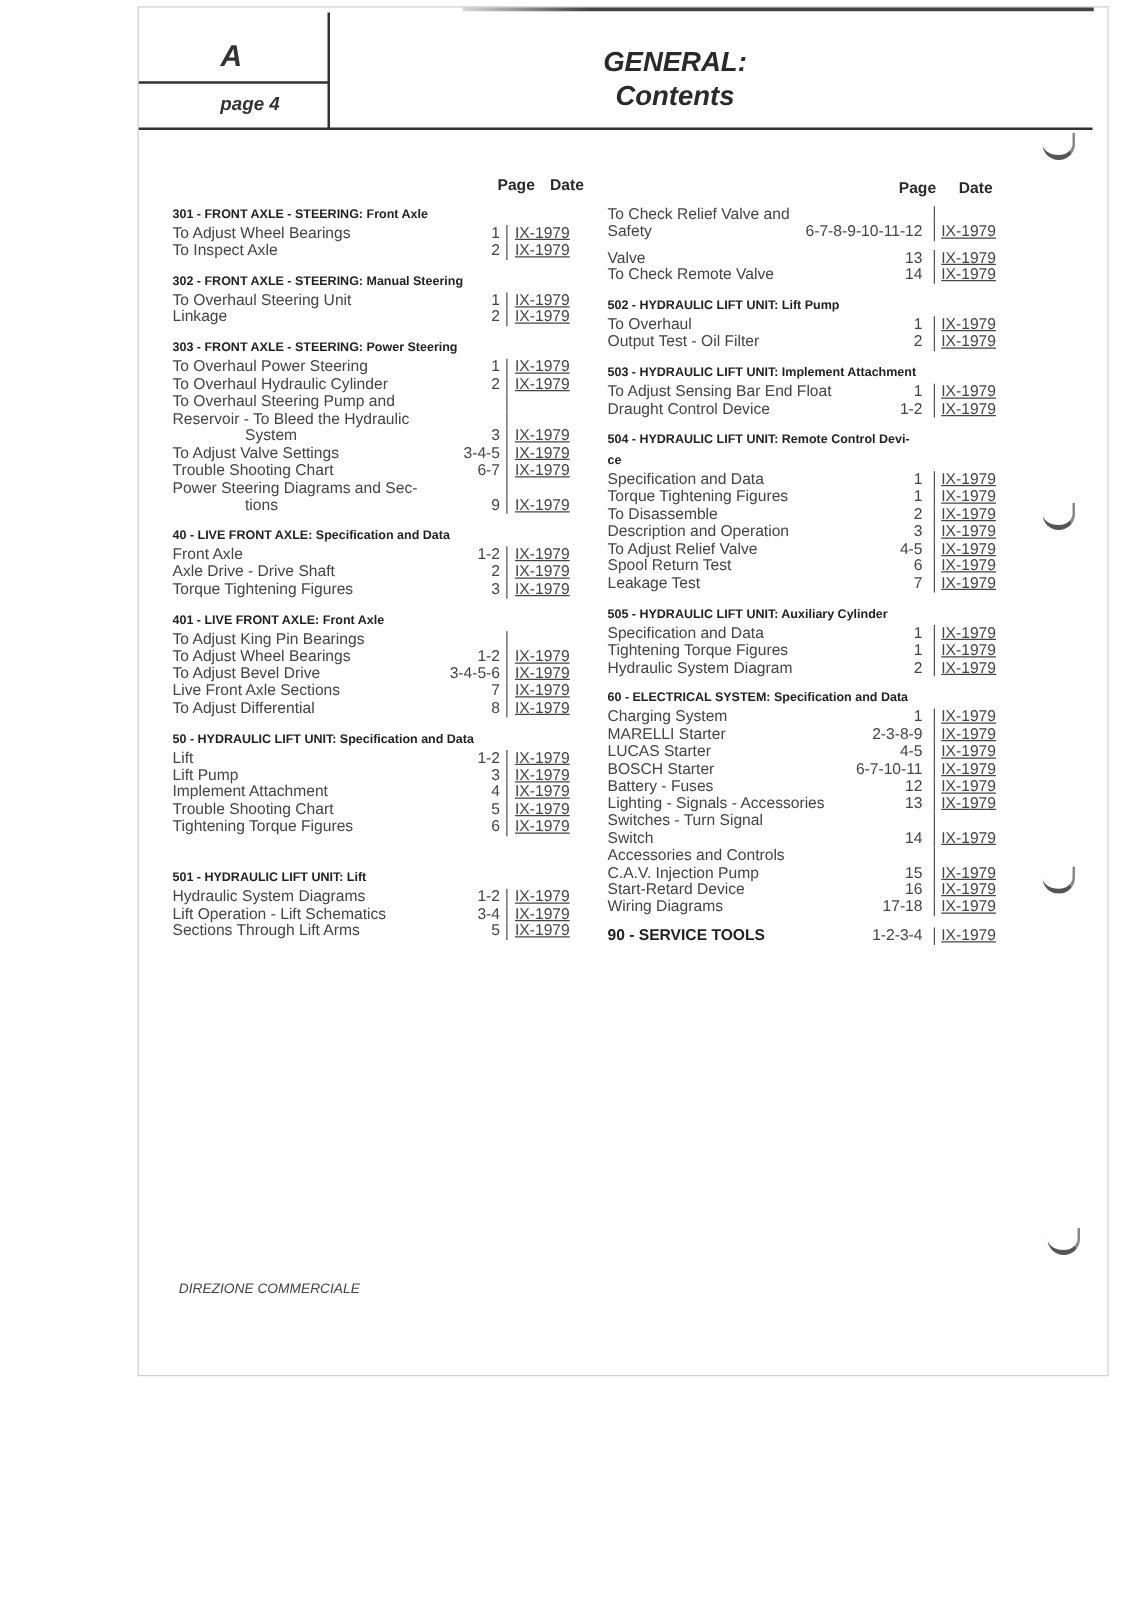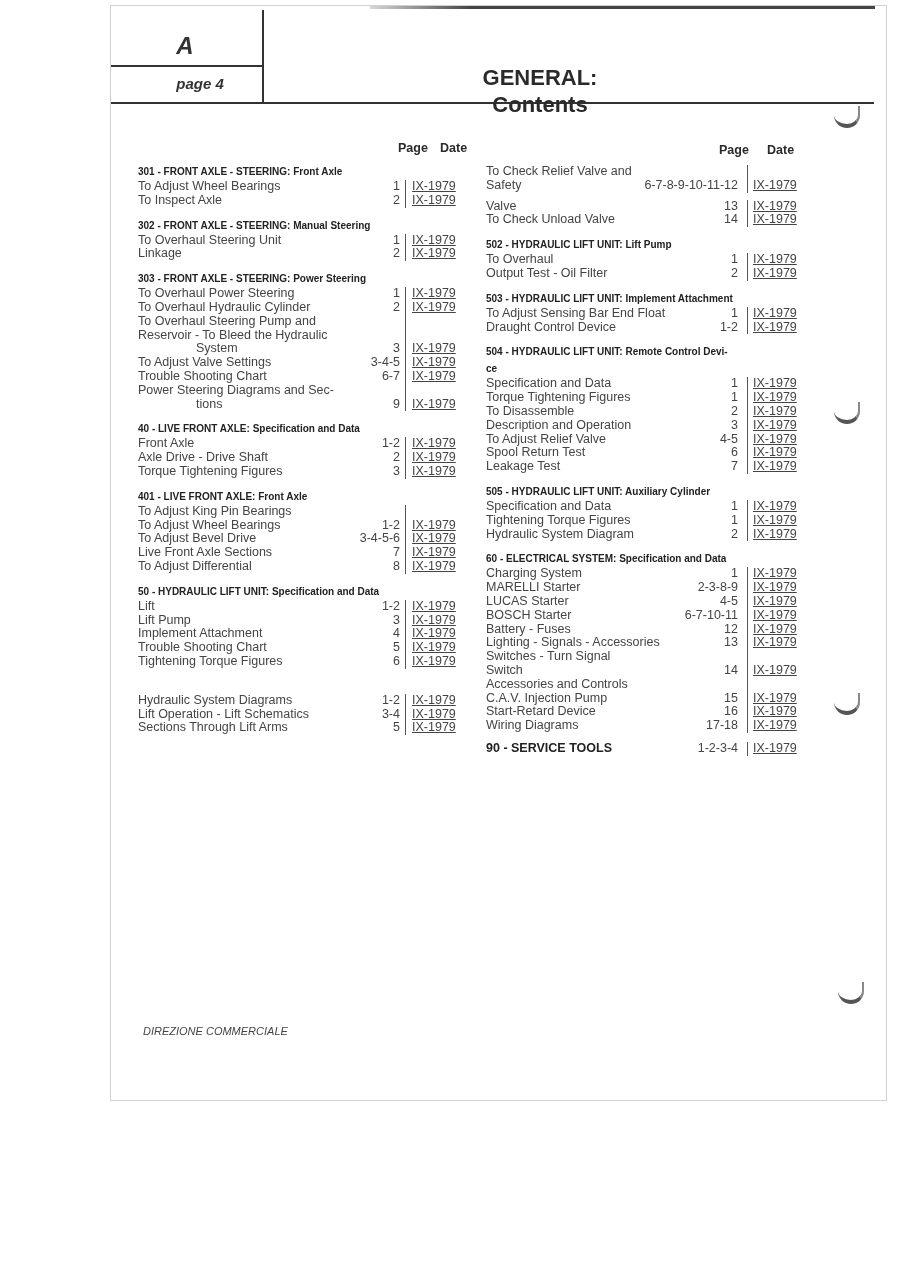--- a/index.html
+++ b/index.html
@@ -4,21 +4,21 @@
 <style>
   html, body { margin:0; padding:0; background:#ffffff; }
   body { width:910px; height:1287px; position:relative; overflow:hidden; font-family:"Liberation Sans", sans-serif; color:#2a2a2a; }
   .page { position:absolute; left:110px; top:5px; width:775px; height:1094px; border:1px solid #d0d0d0; background:#fff; }
   .hdr-vline { position:absolute; left:262px; top:10px; width:2px; height:94px; background:#333; }
   .hdr-hline1 { position:absolute; left:111px; top:65px; width:152px; height:2px; background:#333; }
   .hdr-hline2 { position:absolute; left:111px; top:102px; width:763px; height:2px; background:#333; }
   .hdr-topline { position:absolute; left:370px; top:6px; width:505px; height:3px; background:linear-gradient(to right, rgba(60,60,60,0.2), #444 20%, #444); }
   .hdr-letter { position:absolute; left:160px; top:32px; width:50px; text-align:center; font-size:24px; font-weight:bold; font-style:italic; color:#333; }
   .hdr-page { position:absolute; left:160px; top:75px; width:80px; text-align:center; font-size:15px; font-weight:bold; font-style:italic; color:#333; }
-  .hdr-title { position:absolute; left:440px; top:36px; width:200px; text-align:center; font-size:22px; font-weight:bold; color:#2a2a2a; line-height:27px;margin-top:28px; }
+  .hdr-title { position:absolute; left:440px; top:36px; width:200px; text-align:center; font-size:22px; font-weight:bold; font-style:italic; color:#2a2a2a; line-height:27px; }
   .col { position:absolute; font-size:12.5px; }
   .col-left { left:138px; top:141px; width:325px; }
   .col-right { left:486px; top:143px; width:318px; }
   .colhead { position:relative; height:22px; font-weight:bold; font-size:12.5px; }
   .colhead span { position:absolute; top:0;padding-left:14px; }
   .sec-title { font-weight:bold; font-size:10px; margin-top:0; height:17px; line-height:17px; color:#222; }
   .row { position:relative; height:13.8px; line-height:13.8px; color:#444; }
   .row .t { position:absolute; left:0; white-space:nowrap; }
   .row .t.indent { left:16px;margin-left:42px; }
   .row .p { position:absolute; text-align:right; white-space:nowrap; }
@@ -219,20 +219,21 @@
         <span class="bar"></span>
         <span class="d">IX-1979</span>
       </div>
       <div class="row">
         <span class="t">Tightening Torque Figures</span>
         <span class="p">6</span>
         <span class="bar"></span>
         <span class="d">IX-1979</span>
       </div>
       <div class="gap-l"></div>
+      <div class="sec-title">501 - HYDRAULIC LIFT UNIT: Lift</div>
       <div class="row">
         <span class="t">Hydraulic System Diagrams</span>
         <span class="p">1-2</span>
         <span class="bar"></span>
         <span class="d">IX-1979</span>
       </div>
       <div class="row">
         <span class="t">Lift Operation - Lift Schematics</span>
         <span class="p">3-4</span>
         <span class="bar"></span>
@@ -266,21 +267,21 @@
         <span class="d">IX-1979</span>
       </div>
       <div class="gap-s"></div>
       <div class="row">
         <span class="t">Valve</span>
         <span class="p">13</span>
         <span class="bar"></span>
         <span class="d">IX-1979</span>
       </div>
       <div class="row">
-        <span class="t">To Check Unload Valve</span>
+        <span class="t">To Check Remote Valve</span>
         <span class="p">14</span>
         <span class="bar"></span>
         <span class="d">IX-1979</span>
       </div>
       <div class="gap-m"></div>
       <div class="sec-title">502 - HYDRAULIC LIFT UNIT: Lift Pump</div>
       <div class="row">
         <span class="t">To Overhaul</span>
         <span class="p">1</span>
         <span class="bar"></span>

